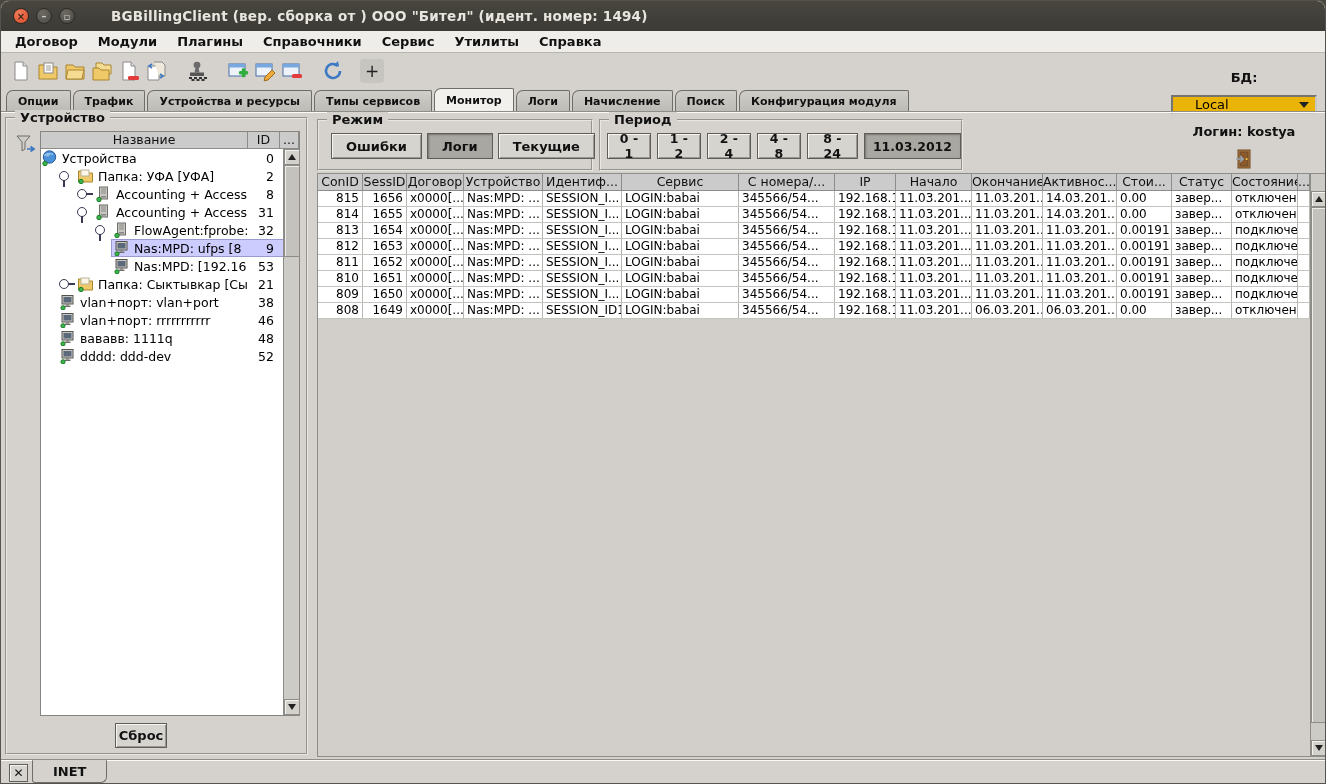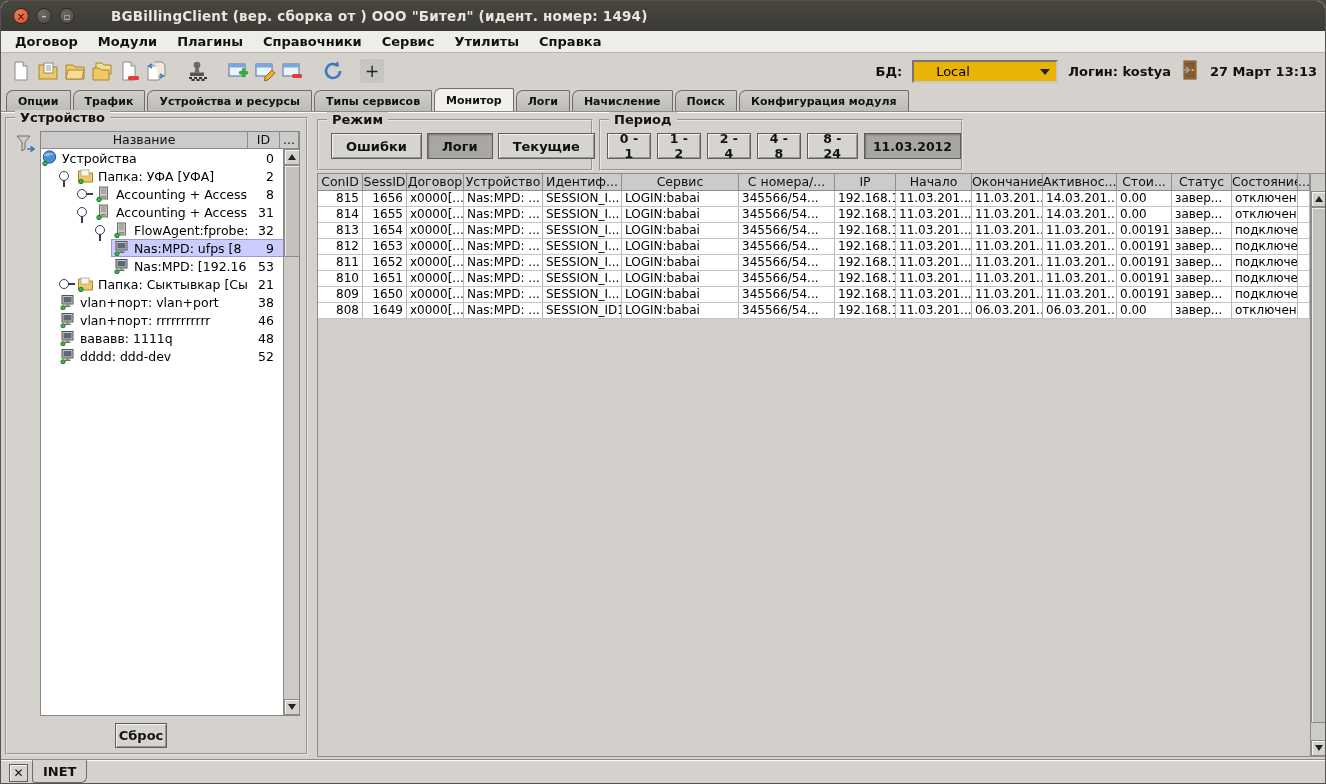--- a/index.html
+++ b/index.html
@@ -23,21 +23,21 @@
   .menu-item { font-weight:bold; font-size:13px; color:#111; padding:2px 10px; cursor:default; }
 
   
   .toolbar { position:absolute; left:0; top:53px; width:100%; height:33px; display:flex; align-items:center; }
   .tool-icons { display:flex; align-items:center; margin-left:6px; }
   .tbtn { width:27px; height:27px; display:flex; align-items:center; justify-content:center; }
   .tbtn svg { width:22px; height:22px; }
   .tgap { width:14px; }
   .plus-btn { width:24px; height:24px; margin-left:14px; background:#c7c5c0; border-radius:3px;
     display:flex; align-items:center; justify-content:center; font-size:17px; color:#222; }
-  .tool-right { position:absolute; right:8px; top:1px; height:33px; display:flex; align-items:center; gap:10px; }
+  .tool-right { position:absolute; right:8px; top:16px; height:33px; display:flex; align-items:center; gap:10px;flex-direction:column; }
   .lbl { font-weight:bold; font-size:13px; color:#111; }
   .db-select { width:146px; height:23px; background:#eab308; border:2px inset #c9c7c2; display:flex; align-items:center;
     padding:0 22px; font-size:13px; position:relative; }
   .db-select .arr { position:absolute; right:6px; width:0; height:0; border-left:5px solid transparent;
     border-right:5px solid transparent; border-top:6px solid #222; }
   .door-icon svg { width:19px; height:20px; }
 
   
   .tabstrip { position:absolute; left:0; top:87px; width:100%; height:23px; display:flex; align-items:flex-end; padding-left:5px; }
   .tab { height:21px; background:linear-gradient(#d0cec9,#bdbbb6); border:1px solid #6f6d68; border-bottom:none;
@@ -111,21 +111,21 @@
   .trow .tc { font-size:12px; color:#000; border-right:1px solid #b9b7b2; border-bottom:1px solid #c6c4bf;
     overflow:hidden; white-space:nowrap; line-height:15px; padding:0 3px; flex:none; }
   .tc.num { text-align:right; }
 
   
   .bottombar { position:absolute; left:0; top:758px; width:100%; height:26px; border-top:1px solid #8f8d88;
     box-shadow:inset 0 1px 0 #fbfaf8; }
   .btab-close { position:absolute; left:8px; top:4px; width:19px; height:18px; background:#d6d4cf; border:1px solid #5f5d58;
     box-shadow:inset 1px 1px 0 #f6f5f2; display:flex; align-items:center; justify-content:center; font-weight:bold; font-size:12px; color:#111; }
   .btab { position:absolute; left:31px; top:0px; height:23px; background:#d5d2cd; border:1px solid #6f6d68; border-top:1px solid #d5d2cd;
-    border-bottom-left-radius:3px; border-bottom-right-radius:6px; padding:0 10px; display:flex; align-items:center;
+    border-bottom-left-radius:3px; border-bottom-right-radius:6px; padding:0 20px; display:flex; align-items:center;
     font-weight:bold; font-size:13px; color:#111; }
 </style>
 </head>
 <body>
 
 <div class="window">
 
   <div class="titlebar">
     <div class="winbtns">
       <div class="winbtn close">×</div>

